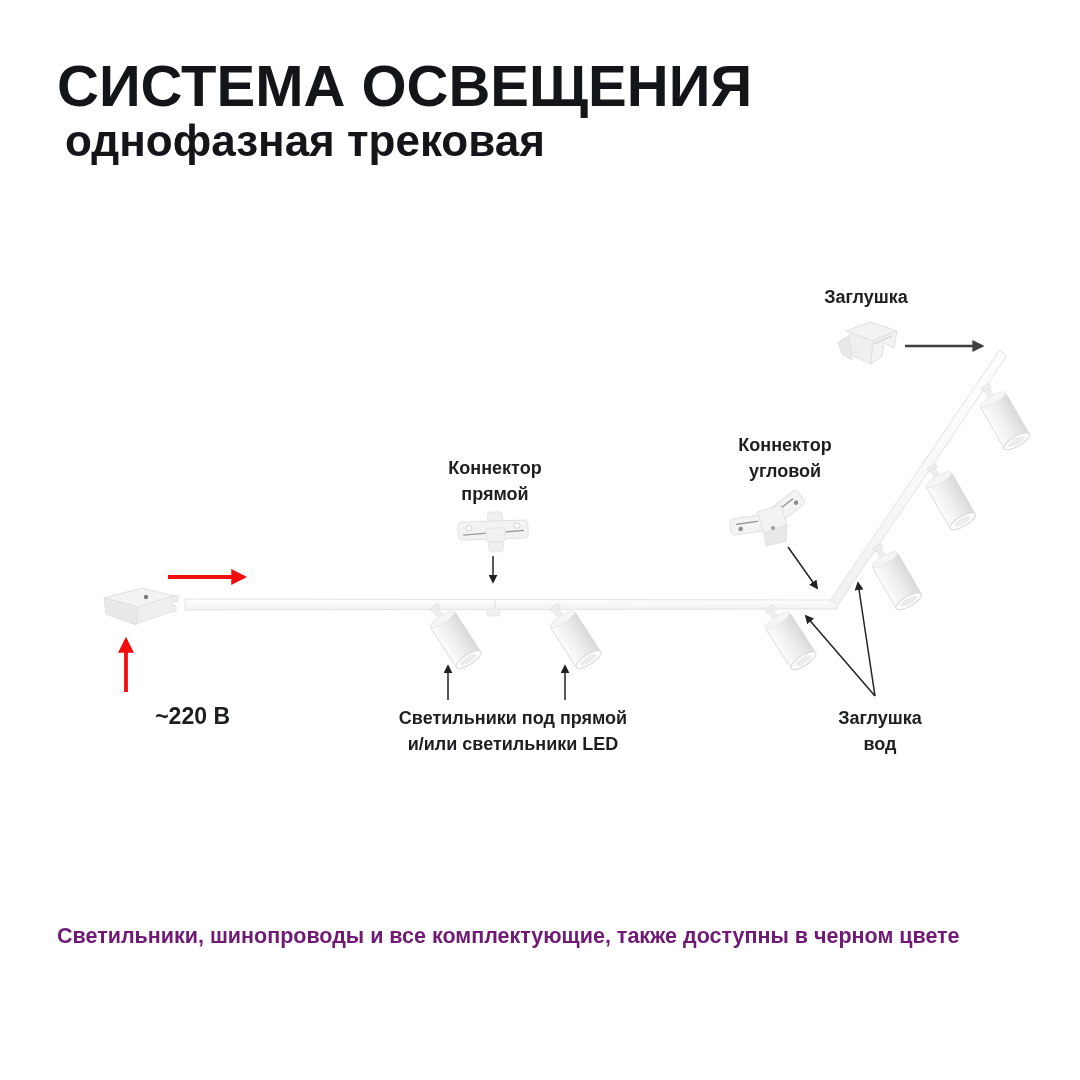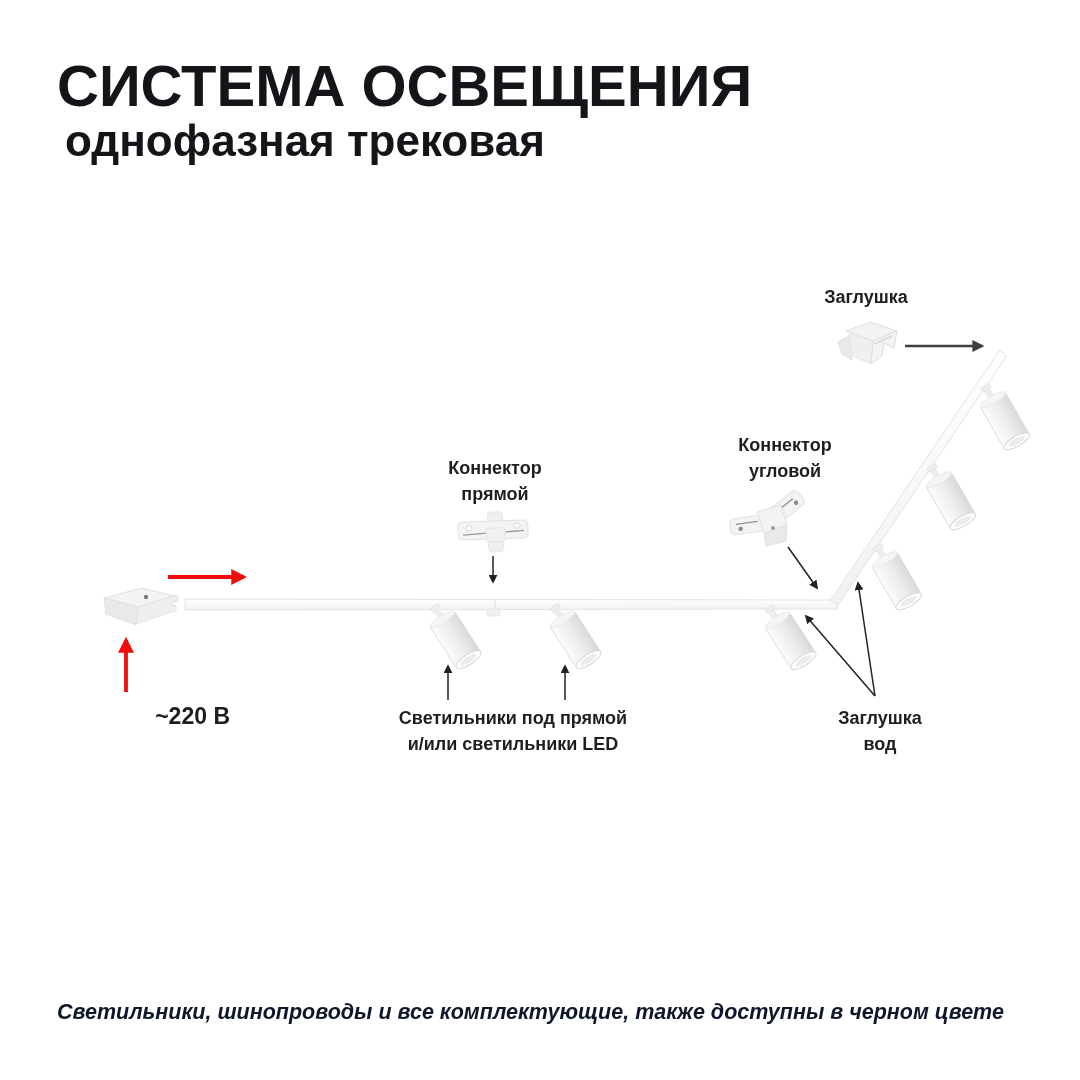--- a/index.html
+++ b/index.html
@@ -3,22 +3,22 @@
 <meta charset="utf-8">
 <style>
   html,body{margin:0;padding:0;background:#fff;}
   .canvas{position:relative;width:1080px;height:1080px;background:#ffffff;overflow:hidden;
           font-family:"Liberation Sans",sans-serif;color:#1b1d21;}
   .title{position:absolute;left:57px;top:52px;font-size:58px;font-weight:800;
          letter-spacing:0px;color:#141519;white-space:nowrap;}
   .subtitle{position:absolute;left:57px;top:116px;font-size:44px;font-weight:800;color:#141519;margin-left:8px;}
   .lbl{position:absolute;font-size:18px;font-weight:800;text-align:center;
        white-space:pre-line;line-height:26px;color:#1c1e22;}
-  .footer-note{position:absolute;left:57px;top:1000px;width:980px;font-size:21.5px;
-       font-weight:800;color:#0f172a;font-style:italic;}
+  .footer-note{position:absolute;left:57px;top:924px;width:980px;font-size:21.5px;
+       font-weight:800;color:#701a75;}
   svg.diagram{position:absolute;left:0;top:0;}
   .red-line{stroke:var(--accent_red,#f20d0d);stroke-width:3.8;fill:none;}
   .blk-line{stroke:var(--arrow_dark,#3f3f3f);stroke-width:2.4;fill:none;}
   .thin-line{stroke:#222;stroke-width:1.5;fill:none;}
   .track-fill{fill:url(#trackGrad);stroke:#e3e3e3;stroke-width:1;}
   .prod{fill:#f3f3f3;stroke:#e0e0e0;stroke-width:1;}
   .prod-dark{fill:#e9e9e9;stroke:#e0e0e0;stroke-width:1;}
   .prod-mid{fill:#efefef;stroke:#e2e2e2;stroke-width:0.8;}
 </style>
 </head>

